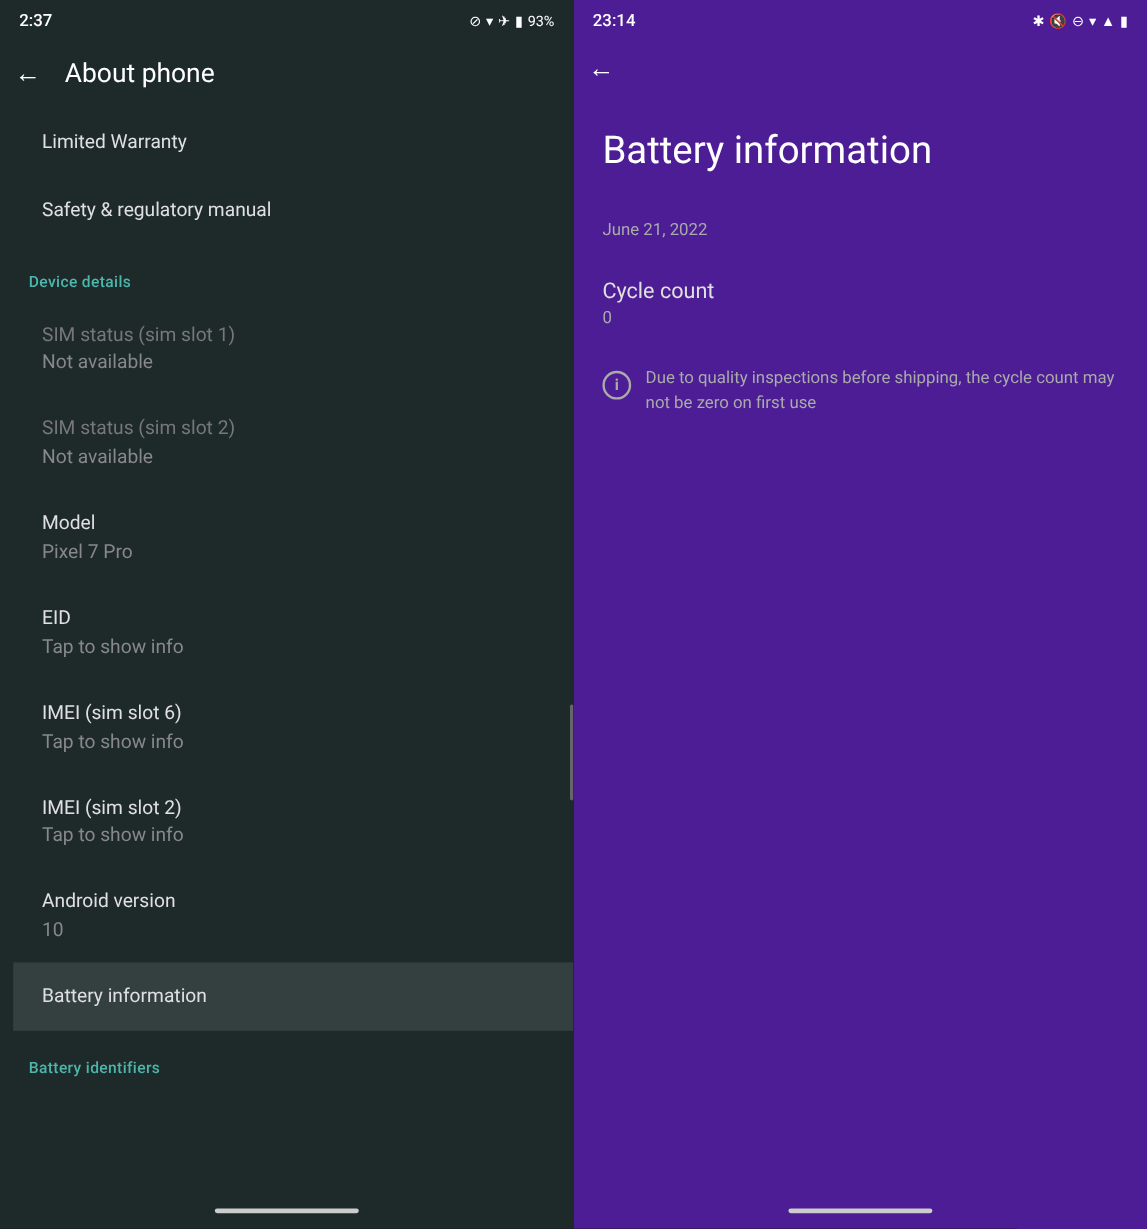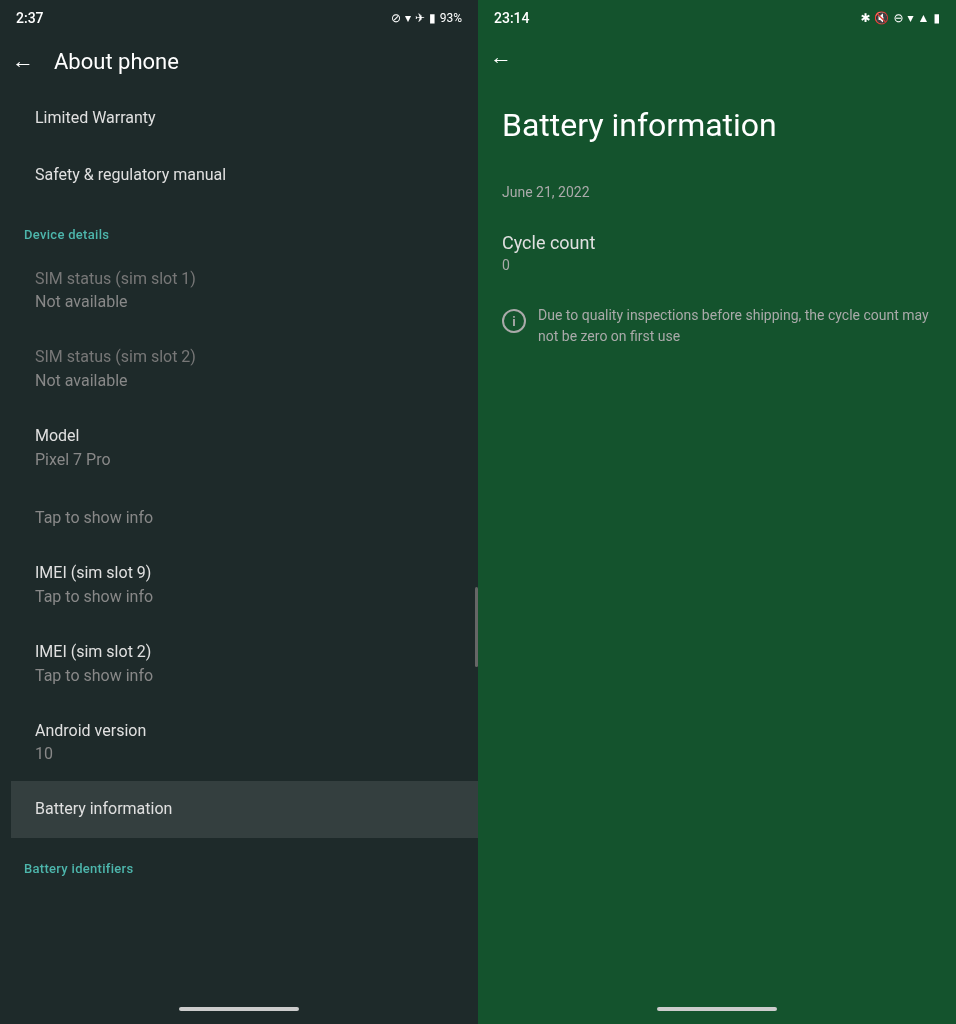--- a/index.html
+++ b/index.html
@@ -151,21 +151,21 @@
       width: 120px;
       height: 4px;
       background: #ccc;
       border-radius: 2px;
     }
 
     
     .right-panel {
       width: 478px;
       height: 1024px;
-      background: #14532d;
+      background: #4c1d95;
       display: flex;
       flex-direction: column;
       overflow: hidden;
     }
 
     .status-bar-right {
       display: flex;
       justify-content: space-between;
       align-items: center;
       padding: 8px 16px;
@@ -301,25 +301,26 @@
       <div class="menu-item-title">SIM status (sim slot 2)</div>
       <div class="menu-item-subtitle">Not available</div>
     </div>
 
     <div class="menu-item">
       <div class="menu-item-title">Model</div>
       <div class="menu-item-subtitle">Pixel 7 Pro</div>
     </div>
 
     <div class="menu-item">
+      <div class="menu-item-title">EID</div>
       <div class="menu-item-subtitle">Tap to show info</div>
     </div>
 
     <div class="menu-item">
-      <div class="menu-item-title">IMEI (sim slot 9)</div>
+      <div class="menu-item-title">IMEI (sim slot 6)</div>
       <div class="menu-item-subtitle">Tap to show info</div>
     </div>
 
     <div class="menu-item">
       <div class="menu-item-title">IMEI (sim slot 2)</div>
       <div class="menu-item-subtitle">Tap to show info</div>
     </div>
 
     <div class="menu-item">
       <div class="menu-item-title">Android version</div>

